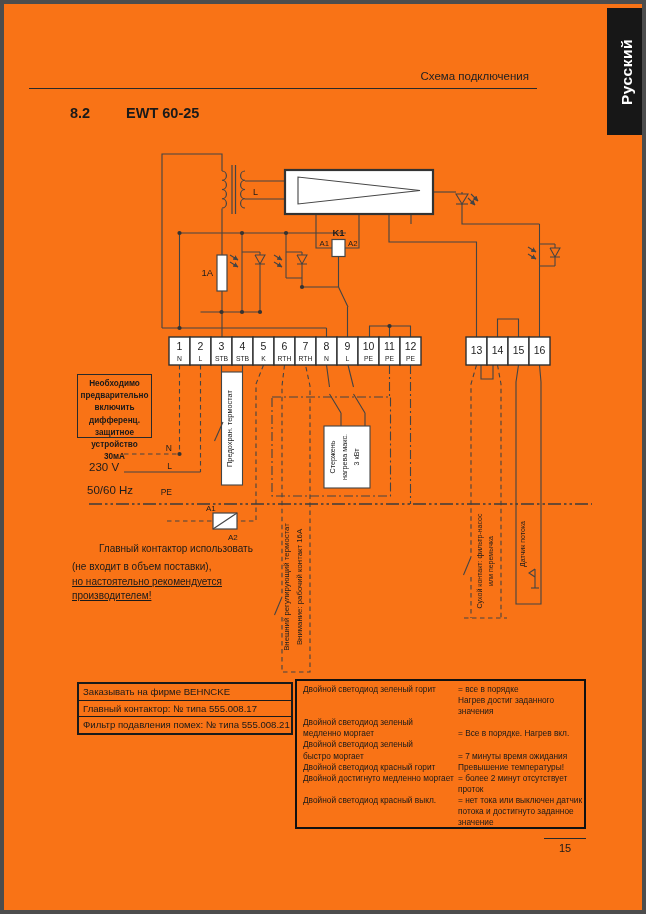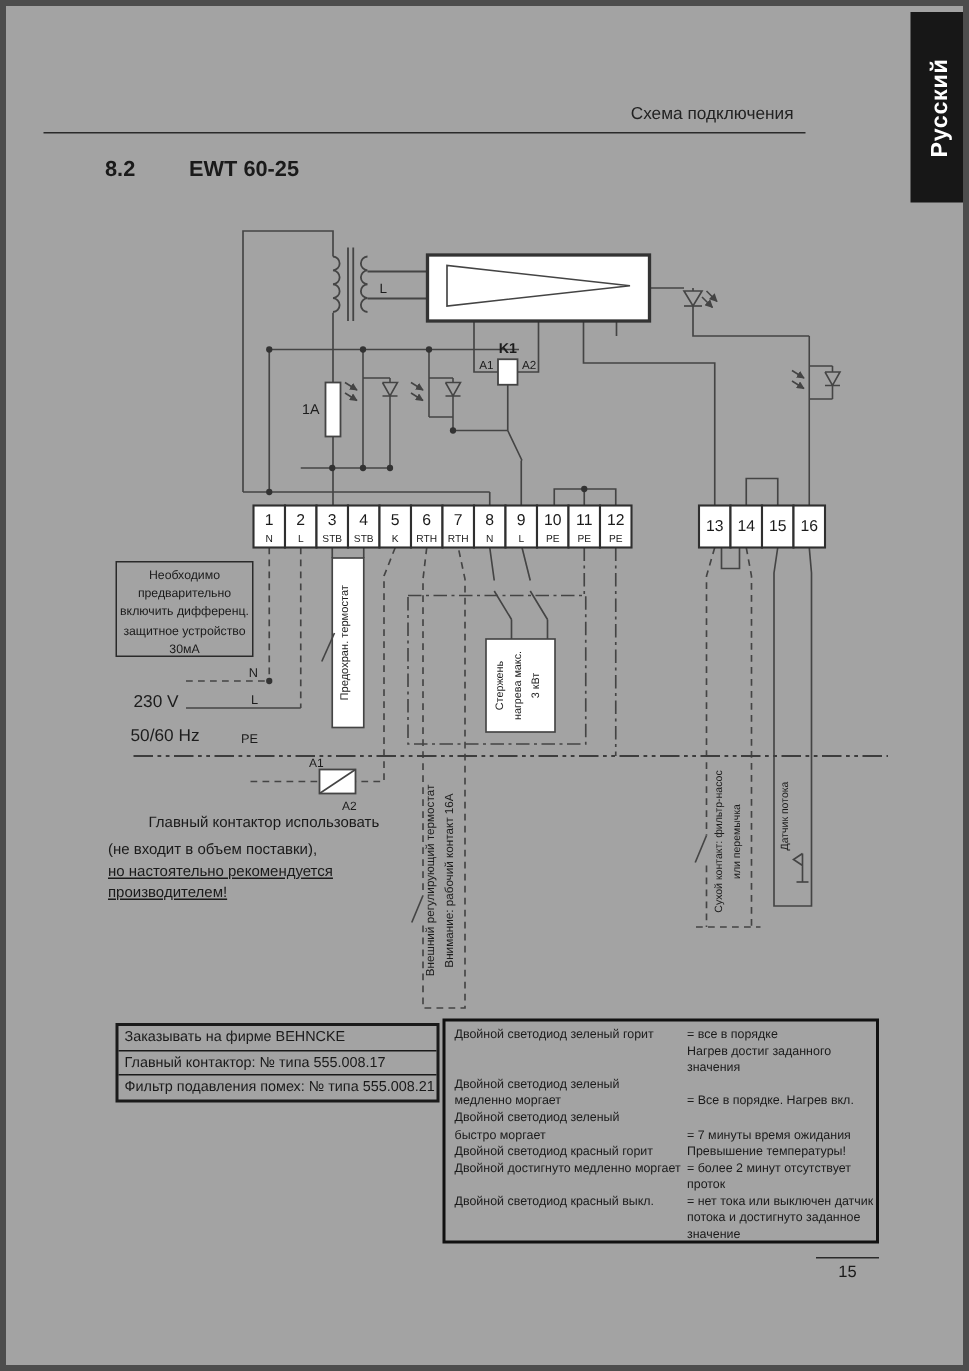--- a/index.html
+++ b/index.html
@@ -1,29 +1,29 @@
 <!DOCTYPE html>
 <html><head>
 <meta charset="utf-8">
 <style>
   html,body{margin:0;padding:0;background:#e8e8e8;font-family:"Liberation Sans",sans-serif;}
-  .page{position:relative;width:646px;height:914px;background:#a3a3a3;border:4px solid #4d4d4d;
+  .page{position:relative;width:646px;height:914px;background:#f97316;border:4px solid #4d4d4d;
         box-sizing:border-box;overflow:hidden;color:#1a1a1a;}
   .abs{position:absolute;}
   
   .hdr-title{left:300px;top:66px;width:225px;text-align:right;font-size:11.5px;color:#222;}
   .hdr-rule{left:25px;top:84px;width:508px;height:1.3px;background:#2a2a2a;}
   .lang-tab{left:603px;top:4px;width:39px;height:127px;background:#171717;}
   .lang-tab span{position:absolute;left:50%;top:50%;transform:translate(-50%,-50%) rotate(-90deg);
         color:#fff;font-weight:bold;font-size:15.5px;white-space:nowrap;letter-spacing:.5px;}
   .section{left:66px;top:101px;font-size:14.5px;font-weight:bold;}
   .section .num{display:inline-block;width:52px;}
   
-  .rcd-box{left:73px;top:370px;width:92px;height:64px;border:1.4px solid #2a2a2a;
-        font-size:8.2px;line-height:12.2px;text-align:center;padding-top:3px;box-sizing:border-box;}
+  .rcd-box{left:73px;top:370px;width:75px;height:64px;border:1.4px solid #2a2a2a;
+        font-size:8.2px;line-height:12.2px;text-align:center;padding-top:3px;box-sizing:border-box;font-weight:bold;}
   .cont-note{left:68px;top:538px;width:200px;font-size:10px;line-height:14.8px;}
   .cont-note .l1{margin-left:27px;}
   .cont-note .l2{margin-left:34px;}
   .cont-note .l3{margin-top:3px;}
   .u{text-decoration:underline;}
   
   .order-table{left:73px;top:678px;width:216px;border:2px solid #1a1a1a;box-sizing:border-box;}
   .order-table .row{font-size:9.6px;height:15.6px;line-height:15.6px;padding-left:4px;
         border-bottom:1.4px solid #1a1a1a;white-space:nowrap;overflow:hidden;}
   .order-table .row:last-child{border-bottom:none;}

